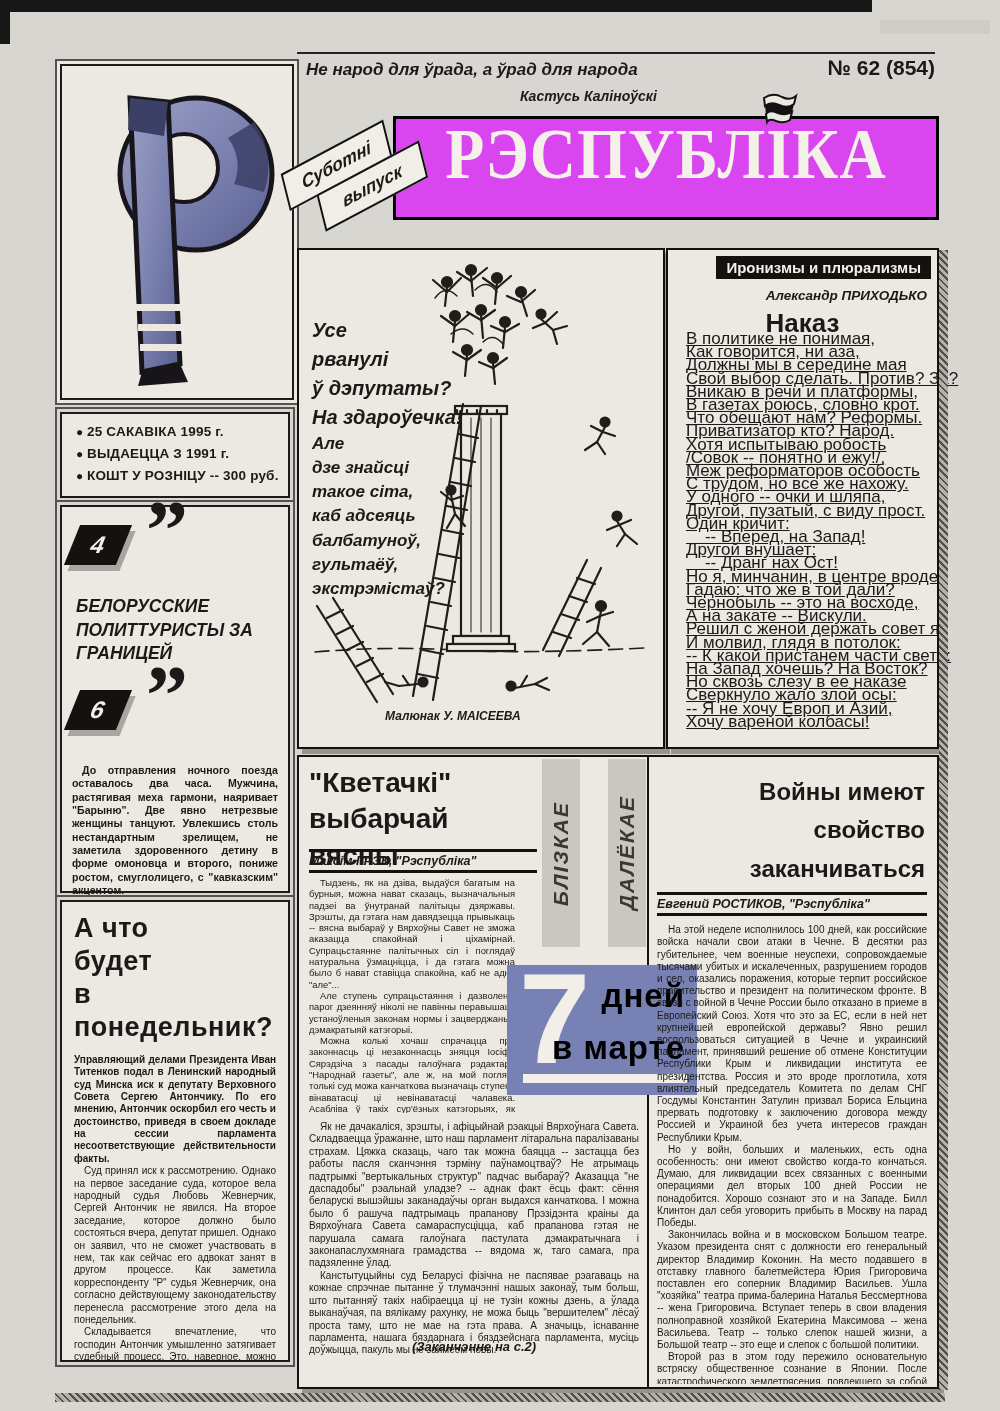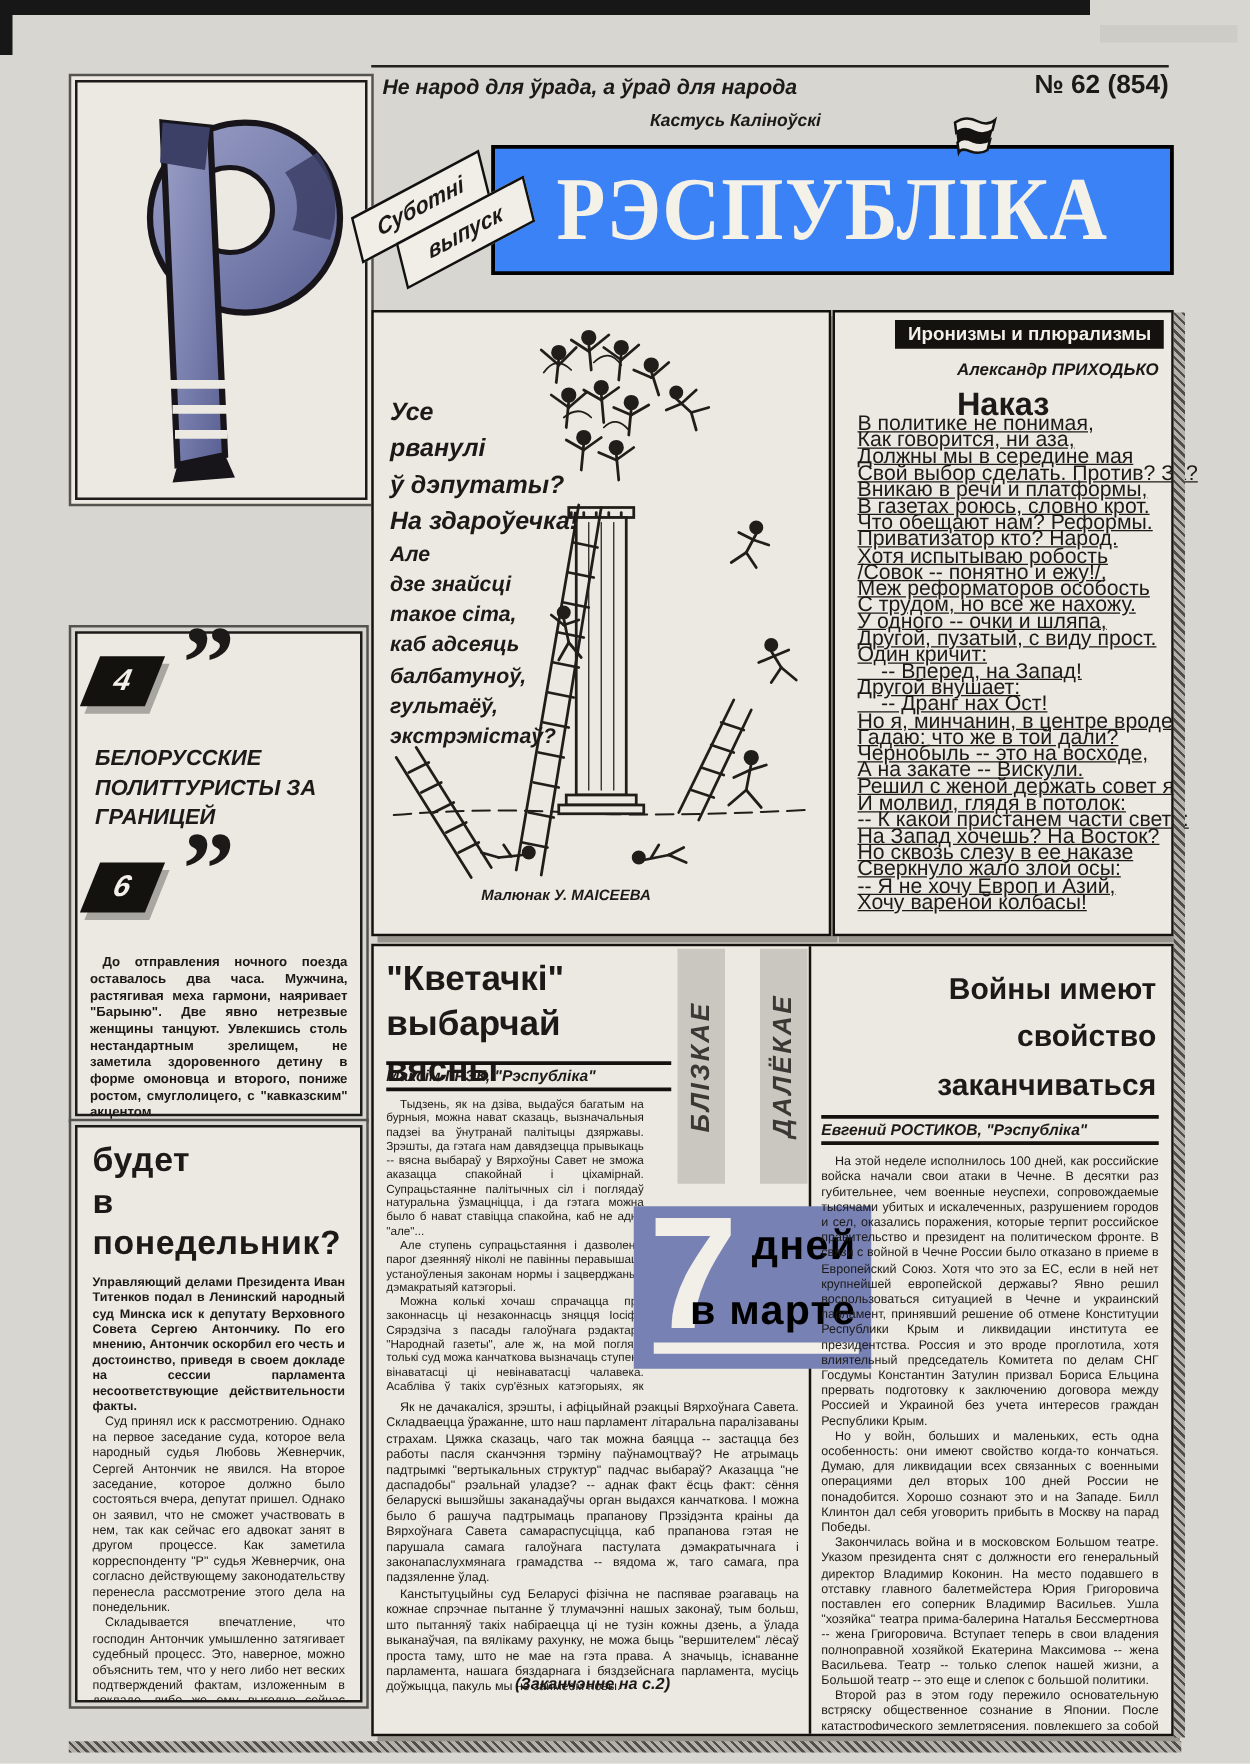--- a/index.html
+++ b/index.html
@@ -13,22 +13,22 @@
   
   .header-rule{left:297px;top:52px;width:638px;height:2px;background:#24221f;}
   .motto{left:306px;top:60px;width:560px;font-size:17px;font-weight:bold;font-style:italic;}
   .issue-no{left:770px;top:56px;width:165px;text-align:right;font-size:21px;font-weight:bold;}
   .motto-author{left:520px;top:88px;font-size:14px;font-weight:bold;font-style:italic;}
   
   .logo-box{left:60px;top:64px;width:230px;height:332px;background:#ebe9e2;border:2px solid #1d1b19;
             box-shadow:0 0 0 3px #ebe9e2,0 0 0 5px #55534f;}
   .logo-box svg{display:block;margin:6px auto;}
   
-  .masthead{left:393px;top:116px;width:540px;height:98px;background:#3b82f6;border:3px solid #000;
-            display:flex;align-items:center;justify-content:center;}
+  .masthead{left:393px;top:116px;width:540px;height:98px;background:#d946ef;border:3px solid #000;
+            display:flex;justify-content:center;}
   .masthead-title{font-family:"Liberation Serif",serif;font-weight:bold;font-size:64px;
                   color:#f3f1e8;letter-spacing:1px;white-space:nowrap;transform:scaleY(1.12);}
   .flag{left:760px;top:92px;}
   .badge{left:288px;top:124px;width:150px;height:110px;transform:rotate(-28deg);}
   .badge-plate{position:absolute;width:112px;height:33px;background:#f0eee6;border:2.5px solid #111;
                transform:skewX(-14deg);display:flex;align-items:center;justify-content:center;
                font-weight:bold;font-style:italic;font-size:18px;}
   .badge-plate.b1{left:0;top:12px;}
   .badge-plate.b2{left:22px;top:47px;}
   .cartoon-panel,.irony-panel,.bottom-box{background:#ebe9e1;border:2px solid #14120f;
@@ -142,20 +142,25 @@
   <svg class="abs flag" width="38" height="34" viewBox="0 0 38 34">
     <path d="M4 6 Q13 0 22 5 Q30 9 36 4 L34 12 Q27 17 19 13 Q11 9 5 14 Z" fill="#ebe9e2" stroke="#141311" stroke-width="2"></path>
     <path d="M5 14 Q11 9 19 13 Q27 17 34 12 L32 20 Q26 24 18 21 Q10 17 6 22 Z" fill="#141311"></path>
     <path d="M6 22 Q10 17 18 21 Q26 24 32 20 L30 28 Q24 32 16 29 Q9 26 7 30 Z" fill="#ebe9e2" stroke="#141311" stroke-width="2"></path>
   </svg>
   <div class="abs badge">
     <div class="badge-plate b1">Суботні</div>
     <div class="badge-plate b2">выпуск</div>
   </div>
 
+  <div class="abs side-box info-box">
+      <div class="info-line">25 САКАВІКА 1995 г.</div>
+      <div class="info-line">ВЫДАЕЦЦА З 1991 г.</div>
+      <div class="info-line">КОШТ У РОЗНІЦУ -- 300 руб.</div>
+    </div>
 
   <div class="abs side-box teaser-box">
     <div class="pagequote">
       <div class="page-num">4</div>
       <div class="quote-glyph">”</div>
     </div>
     <div class="teaser-title">БЕЛОРУССКИЕ ПОЛИТТУРИСТЫ ЗА ГРАНИЦЕЙ</div>
     <div class="pagequote">
       <div class="page-num">6</div>
       <div class="quote-glyph">”</div>
@@ -163,20 +168,21 @@
     <div class="teaser-text">
         <p class="par">До отправления ночного поезда оставалось два часа. Мужчина, растягивая меха гармони, наяривает "Барыню". Две явно нетрезвые женщины танцуют. Увлекшись столь нестандартным зрелищем, не заметила здоровенного детину в форме омоновца и второго, пониже ростом, смуглолицего, с "кавказским" акцентом.</p>
         <p class="par">-- Сколько?</p>
         <p class="par">-- Времени? -- переспрашиваю.</p>
         <p class="par">-- Не прикидывайся. Для моего кавказского друга нужна женщина.</p>
       </div>
   </div>
 
   <div class="abs side-box monday-box">
     <div class="monday-headline">
+        <div>А что</div>
         <div>будет</div>
         <div>в понедельник?</div>
       </div>
     <div class="monday-lead">Управляющий делами Президента Иван Титенков подал в Ленинский народный суд Минска иск к депутату Верховного Совета Сергею Антончику. По его мнению, Антончик оскорбил его честь и достоинство, приведя в своем докладе на сессии парламента несоответствующие действительности факты.</div>
     <div class="monday-body">
         <p class="par">Суд принял иск к рассмотрению. Однако на первое заседание суда, которое вела народный судья Любовь Жевнерчик, Сергей Антончик не явился. На второе заседание, которое должно было состояться вчера, депутат пришел. Однако он заявил, что не сможет участвовать в нем, так как сейчас его адвокат занят в другом процессе. Как заметила корреспонденту "Р" судья Жевнерчик, она согласно действующему законодательству перенесла рассмотрение этого дела на понедельник.</p>
         <p class="par">Складывается впечатление, что господин Антончик умышленно затягивает судебный процесс. Это, наверное, можно объяснить тем, что у него либо нет веских подтверждений фактам, изложенным в докладе, либо же ему выгодно сейчас затягивать время, ведя какую-то политическую игру перед приближающимися выборами.</p>
       </div>
   </div>
 

